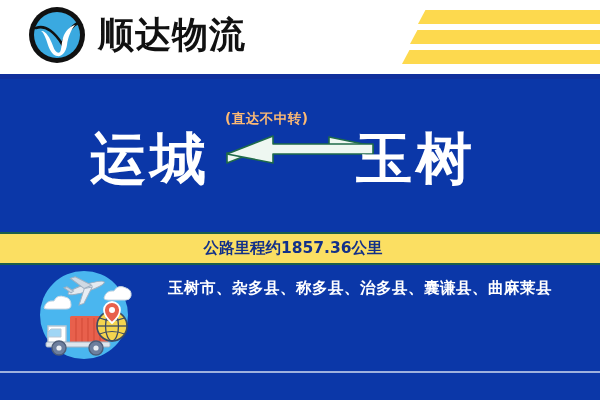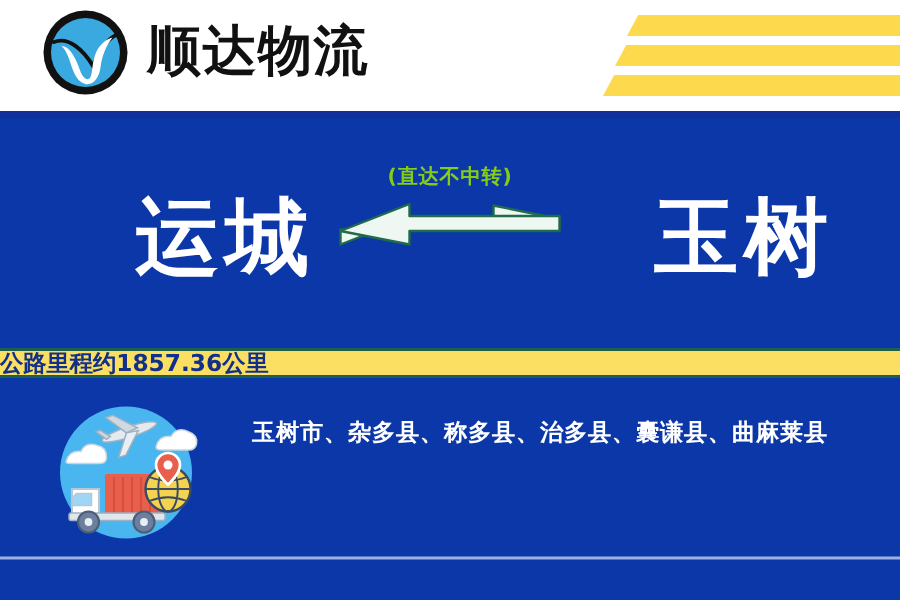--- a/index.html
+++ b/index.html
@@ -36,39 +36,39 @@
 
   
   .route{position:absolute;left:0;top:79px;width:600px;height:153px;background:#0b37a8;}
   .city{
     position:absolute;top:44px;
     font-family:"DejaVu Sans",sans-serif;
     font-size:56px;font-weight:bold;color:#ffffff;
     letter-spacing:4px;line-height:72px;white-space:nowrap;
   }
   .city-origin{left:50px;width:200px;text-align:center;}
-  .city-dest{right:44px;width:200px;text-align:right;}
+  .city-dest{right:44px;width:200px;text-align:left;}
 
   .middle{position:absolute;left:225px;top:30px;width:150px;height:100px;}
   .mid-top,.mid-bottom{
     font-family:"DejaVu Sans",sans-serif;
-    font-weight:bold;color:#84cc16;text-align:center;white-space:nowrap;
+    font-weight:bold;color:#fdba74;text-align:left;white-space:nowrap;
   }
   .mid-top{font-size:13.5px;line-height:18px;letter-spacing:0.5px;}
   .mid-bottom{font-size:14.5px;line-height:20px;letter-spacing:0.5px;}
   .arrow-box{position:relative;width:150px;height:36px;margin:7px 0 5px 0;}
   .arrow-box svg{display:block;}
 
   
   .infobar{
-    position:absolute;left:0;top:232px;width:600px;height:20px;
+    position:absolute;left:0;top:232px;width:600px;height:33px;
     background:#fbdf62;
     border-top:2px solid #1c5f4a;border-bottom:2px solid #1c5f4a;
     box-sizing:border-box;
-    display:flex;align-items:center;justify-content:flex-start;
+    display:flex;align-items:center;justify-content:center;
   }
   .infobar-text{
     font-family:"DejaVu Sans",sans-serif;
     font-size:15.5px;font-weight:bold;color:#123089;
     letter-spacing:0px;white-space:nowrap;
   }
   .infobar-gap{display:inline-block;width:14px;}
 
   
   .coverage{position:absolute;left:0;top:265px;width:600px;height:135px;background:#0b37a8;}

